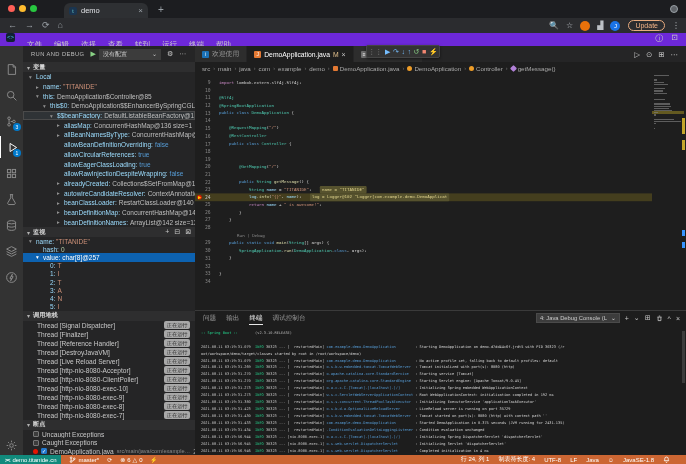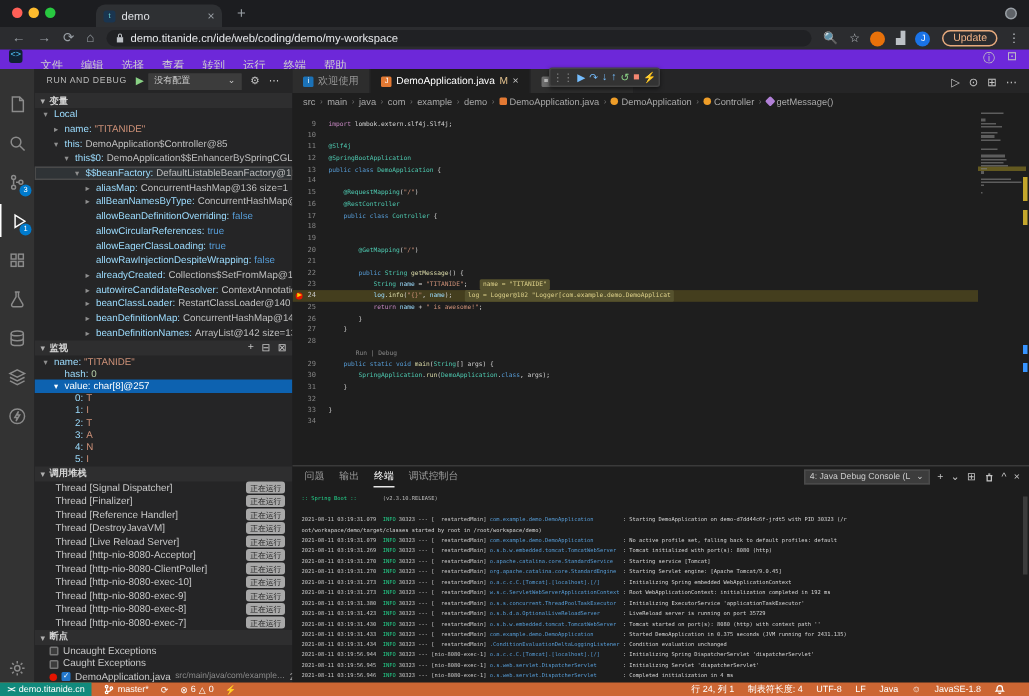--- a/index.html
+++ b/index.html
@@ -140,27 +140,20 @@
     </div>
     <span id="newtab">+</span>
     <span id="profdot"></span>
   </div>
 
   <div class="abs" id="btoolbar">
     <span class="bnav">←</span>
     <span class="bnav">→</span>
     <span class="bnav">⟳</span>
     <span class="bnav">⌂</span>
-    <div id="urlpill">
-      <svg width="6" height="7" viewBox="0 0 8 10">
-          <rect x="1" y="4" width="6" height="5" fill="#bdc1c6"></rect>
-          <path d="M2.5 4 V2.5 a1.5 1.5 0 0 1 3 0 V4" stroke="#bdc1c6" fill="none"></path>
-        </svg>
-      <span class="url">demo.titanide.cn/ide/web/coding/demo/my-workspace</span>
-    </div>
     <span class="bricon" style="margin-left:auto">🔍</span>
     <span class="bricon">☆</span>
     <span class="avatar" style="background:#e8710a"></span>
     <span class="bricon">▟</span>
     <span class="avatar" style="background:#1a73e8">J</span>
     <span id="updatebtn">Update</span>
     <span class="bricon" style="margin-right:6px">⋮</span>
   </div>
 
   <div class="abs" id="menubar">

